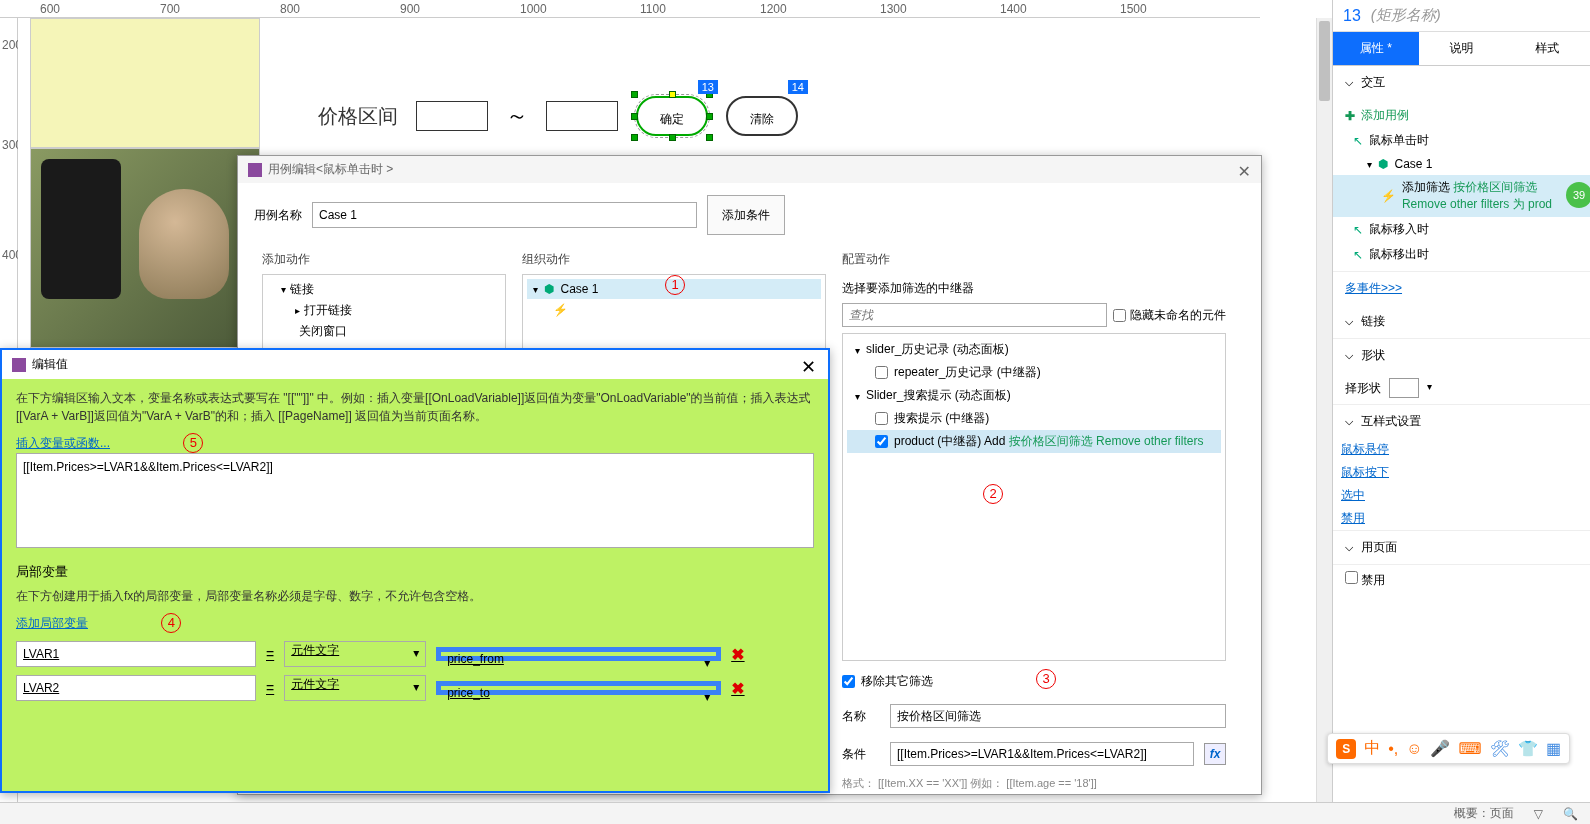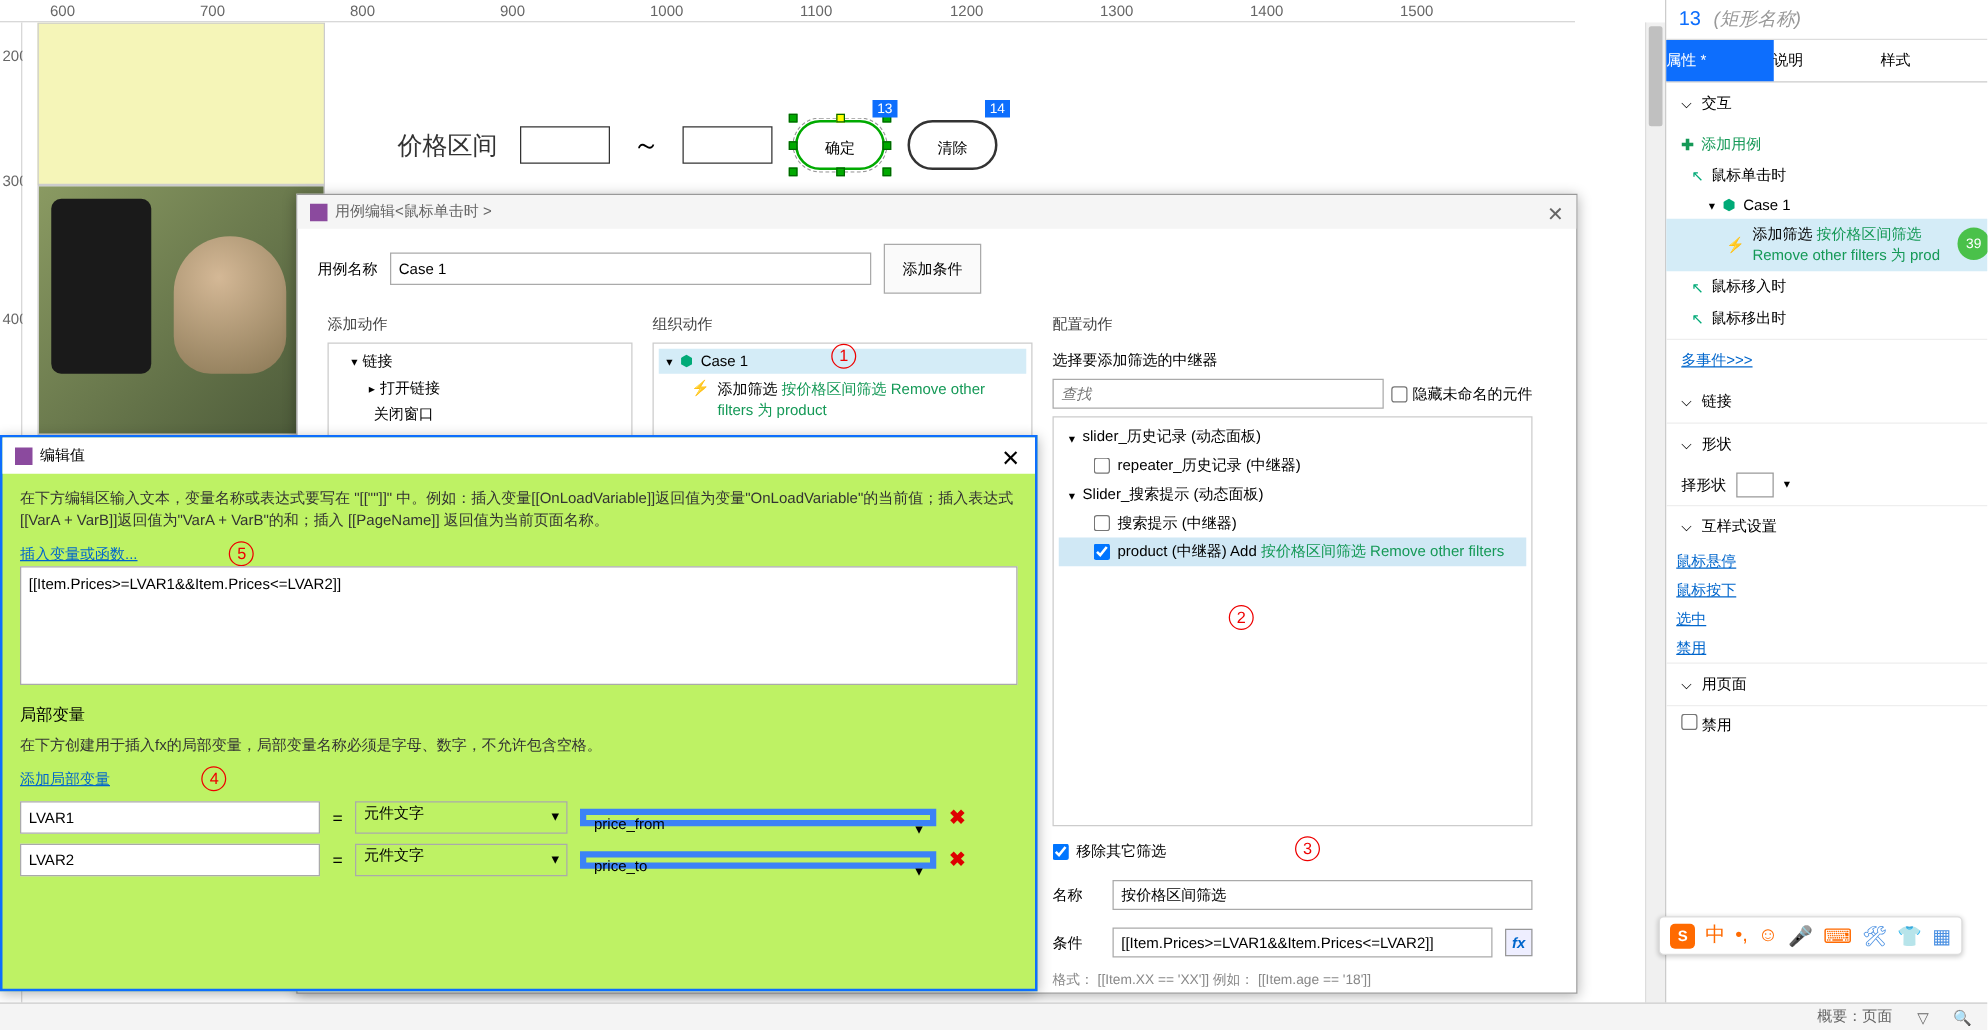--- a/index.html
+++ b/index.html
@@ -81,36 +81,36 @@
 .dlg-edit-title { background: #fff; padding: 6px 10px; display: flex; align-items: center; gap: 6px; font-size: 13px; }
 .dlg-edit-title .rp-icon { width: 14px; height: 14px; background: #8b4a9e; }
 .dlg-edit-close { position: absolute; top: 6px; right: 12px; cursor: pointer; font-size: 18px; }
 .dlg-edit-body { padding: 10px 14px; }
 .desc { color: #333; margin-bottom: 8px; line-height: 1.5; }
 .link-a { color: #06c; text-decoration: underline; cursor: pointer; }
 .circ5 { display: inline-block; margin-left: 70px; }
 .expr-box { width: 100%; height: 95px; border: 1px solid #aaa; padding: 6px; resize: none; }
 .section-h { font-size: 13px; font-weight: normal; margin: 12px 0 6px; }
 .circ4 { display: inline-block; margin-left: 70px; }
-.var-row { display: flex; align-items: center; gap: 10px; margin-bottom: 8px; }
+.var-row { display: flex; align-items: center; gap: 10px; margin-bottom: 8px; text-decoration: underline; }
 .var-name { width: 240px; height: 26px; border: 1px solid #aaa; padding: 0 6px; }
 .eq { font-size: 14px; }
-.var-type { width: 170px; height: 26px; border: 1px solid #aaa; padding: 0 6px; position: relative; }
+.var-type { width: 142px; height: 26px; border: 1px solid #aaa; padding: 0 6px; position: relative; }
 .var-type::after { content: '▾'; position: absolute; right: 6px; top: 4px; }
 .var-target { width: 285px; height: 14px; border: 5px solid #3b82f6; padding: 0 6px; position: relative; }
 .var-target::after { content: '▾'; position: absolute; right: 6px; top: 4px; }
 .del-x { color: #d00; font-size: 16px; font-weight: bold; cursor: pointer; }
 
 
 .right-panel { position: absolute; top: 0; right: 0; width: 258px; height: 100%; background: #fff; border-left: 1px solid #ccc; }
 .rp-head { padding: 6px 10px; display: flex; align-items: center; gap: 10px; border-bottom: 1px solid #ddd; }
 .rp-head .num { color: #0d6efd; font-size: 16px; }
 .rp-head .name { color: #999; font-style: italic; font-size: 15px; }
 .rp-tabs { display: flex; border-bottom: 1px solid #ccc; }
-.rp-tab { flex: 1; text-align: left; padding: 8px 0; cursor: pointer; }
+.rp-tab { flex: 1; text-align: center; padding: 8px 0; cursor: pointer; }
 .rp-tab.active { background: #0d6efd; color: #fff; }
 .rp-section { border-bottom: 1px solid #eee; }
 .rp-section-h { padding: 8px 12px; cursor: pointer; display: flex; align-items: center; gap: 6px; }
 .rp-section-h::before { content: '⌵'; font-size: 11px; margin-right: 2px; }
 .rp-body { padding: 4px 0; }
 .add-case { padding: 4px 12px; color: #159957; display: flex; align-items: center; gap: 6px; }
 .plus { color: #159957; font-weight: bold; }
 .event-item { padding: 4px 12px 4px 20px; display: flex; align-items: center; gap: 6px; }
 .event-item.sub { padding-left: 34px; }
 .event-item.sub2 { padding-left: 48px; background: #d4ecf7; }
@@ -210,21 +210,20 @@
         <div class="col-h">组织动作</div>
         <div class="org-box">
           <span class="circ circ1">1</span>
           <div class="org-case">
             <span class="caret-icon open"></span>
             <span style="color:#0a7">⬢</span>
             <span>Case 1</span>
           </div>
           <div class="org-action">
             <span class="lightning">⚡</span>
-            <span><span>添加筛选 </span><span class="green">按价格区间筛选 Remove other filters 为 product</span></span>
           </div>
         </div>
       </div>
       <div class="col config-col" style="flex:0 0 400px">
         <div class="col-h">配置动作</div>
         <div>选择要添加筛选的中继器</div>
         <div class="search-row">
           <input class="search-inp" placeholder="查找" style="">
           <label class="chk-row">
             <input type="checkbox" style="">

